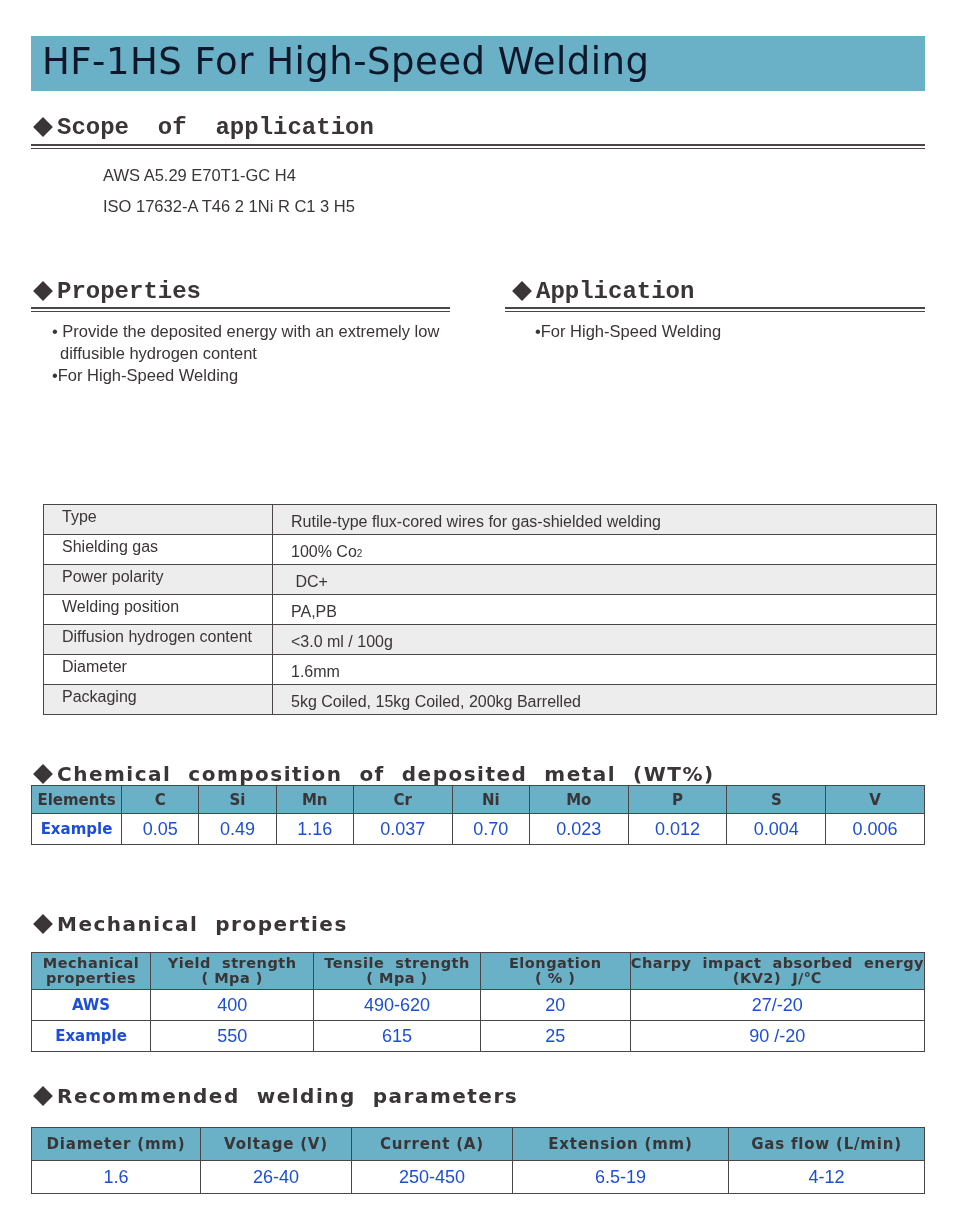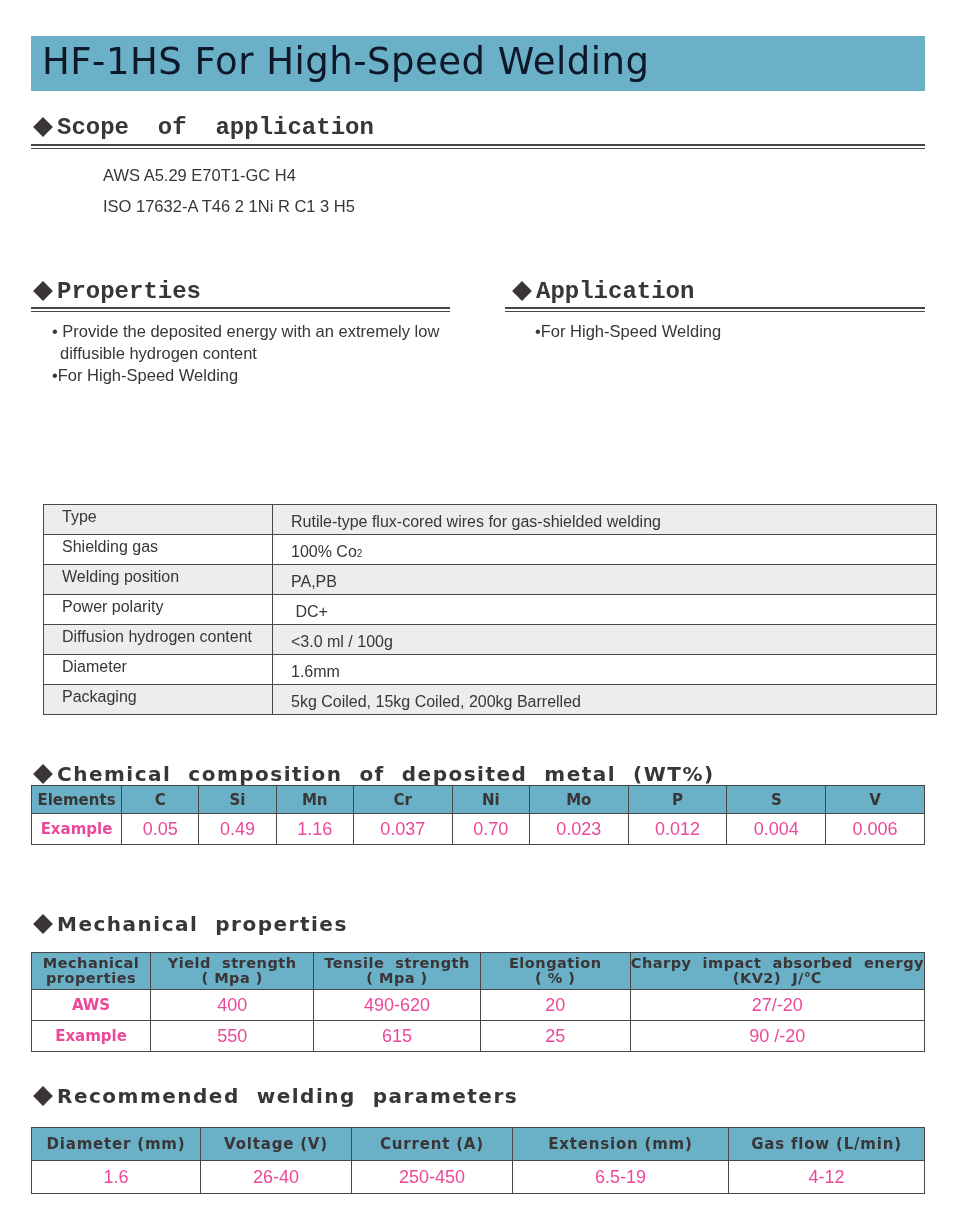--- a/index.html
+++ b/index.html
@@ -28,21 +28,21 @@
   table { border-collapse: collapse; position: absolute; }
   .spec td { border: 1.5px solid #4a4546; font-size: 16px; height: 30px; padding: 0 0 0 18px; color: #3a3536; }
   .spec tr:nth-child(odd) td { background: #ededed; }
   .spec tr:nth-child(even) td { background: #ffffff; }
   .spec td.k { width: 229px; vertical-align: top; padding-top: 3px; box-sizing: border-box; }
   .spec td.v { vertical-align: middle; padding-top: 4px; box-sizing: border-box; }
   sub { font-size: 10px; vertical-align: baseline; }
 
   .dt th { background: #6ab0c6; color: #3a3536; font-family: "DejaVu Sans", sans-serif;
            font-weight: bold; font-size: 15px; border: 1.5px solid #4a4546; text-align: center; padding: 0; }
-  .dt td { border: 1.5px solid #4a4546; text-align: center; font-size: 18px; color: #ec4899; background: #fff; padding: 0; }
+  .dt td { border: 1.5px solid #4a4546; text-align: center; font-size: 18px; color: #1d4ed8; background: #fff; padding: 0; }
   .dt td.rowh { font-family: "DejaVu Sans", sans-serif; font-weight: bold; font-size: 15px; }
   .chem th { height: 27px; }
   .chem td { height: 30px; }
   .mech th { height: 36px; line-height: 15px; font-size: 14.5px; letter-spacing: 0.5px; }
   .mech td { height: 30px; }
   .weld th { height: 32px; letter-spacing: 0.8px; }
   .weld td { height: 32px; }
 </style>
 </head>
 <body>
@@ -79,26 +79,26 @@
   <tbody>
     <tr>
       <td class="k">Type</td>
       <td class="v">Rutile-type flux-cored wires for gas-shielded welding</td>
     </tr>
     <tr>
       <td class="k">Shielding gas</td>
       <td class="v"><span>100% Co</span><sub>2</sub></td>
     </tr>
     <tr>
+      <td class="k">Power polarity</td>
+      <td class="v" style="white-space:pre"> DC+</td>
+    </tr>
+    <tr>
       <td class="k">Welding position</td>
       <td class="v">PA,PB</td>
-    </tr>
-    <tr>
-      <td class="k">Power polarity</td>
-      <td class="v" style="white-space:pre"> DC+</td>
     </tr>
     <tr>
       <td class="k">Diffusion hydrogen content</td>
       <td class="v">&lt;3.0 ml / 100g</td>
     </tr>
     <tr>
       <td class="k">Diameter</td>
       <td class="v">1.6mm</td>
     </tr>
     <tr>

